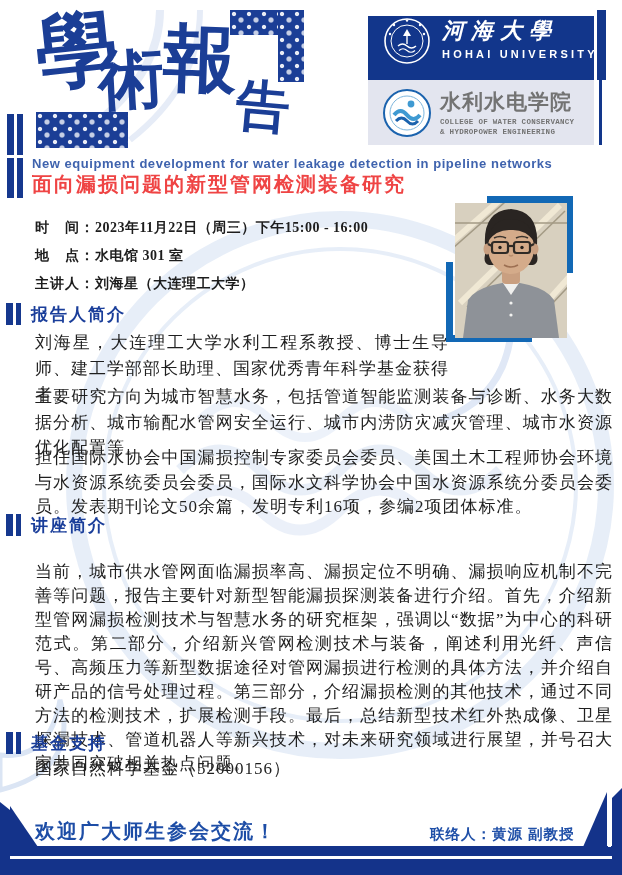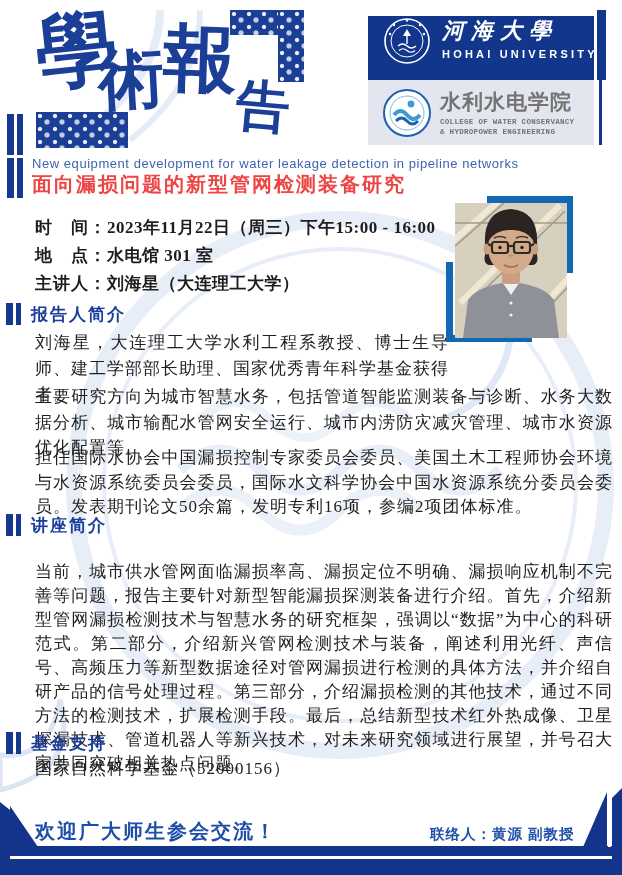--- a/index.html
+++ b/index.html
@@ -48,28 +48,28 @@
   .seal-box { width:50px; height:50px; margin-left:14px; flex:0 0 auto; }
   .uni-names { margin-left:10px; color:#ffffff; }
   .uni-zh { font-size:22px; font-weight:bold; letter-spacing:7px; font-style:italic; white-space:nowrap; }
   .uni-en { font-size:11px; font-weight:bold; letter-spacing:3.2px; font-family:"Liberation Sans", sans-serif; margin-top:2px; white-space:nowrap; }
   .col-names { margin-left:8px; color:#737373; }
   .col-zh { font-size:21px; font-weight:bold; letter-spacing:1px; font-family:"Liberation Sans", sans-serif; white-space:nowrap; }
   .col-en { font-size:7.5px; font-weight:bold; letter-spacing:.3px; font-family:Liberation Mono, monospace; line-height:1.25; margin-top:2px; white-space:nowrap; }
 
   
   .title-en { left:32px; top:156px; width:585px; z-index:3;
-              font-family:"Liberation Sans", sans-serif; font-weight:normal;
+              font-family:"Liberation Sans", sans-serif; font-weight:bold;
               font-size:13px; letter-spacing:.55px; color:#3f63ae; white-space:nowrap; }
   .title-zh { left:32px; top:171px; width:585px; z-index:3;
               font-weight:bold; font-size:20px; letter-spacing:2px; color:#ef4444; white-space:nowrap; }
 
   
   .info { left:35px; top:214px; width:420px; z-index:3; color:#1d1d1d; }
-  .info-row { height:28px; line-height:28px; font-size:17px; font-weight:bold; letter-spacing:.5px; white-space:nowrap; }
+  .info-row { height:28px; line-height:28px; font-size:14px; font-weight:bold; letter-spacing:.5px; white-space:nowrap; }
   .info-row .lab { letter-spacing:1px; }
 
   
   .photo { left:455px; top:203px; width:112px; height:135px; z-index:4; overflow:hidden; }
   .brk { background:#1268b5; z-index:4; }
   .brk-top    { left:487px; top:196px; width:86px; height:7px; }
   .brk-right  { left:566px; top:196px; width:7px;  height:77px; }
   .brk-left   { left:446px; top:262px; width:7px;  height:80px; }
   .brk-bottom { left:446px; top:335px; width:86px; height:7px; }
 

